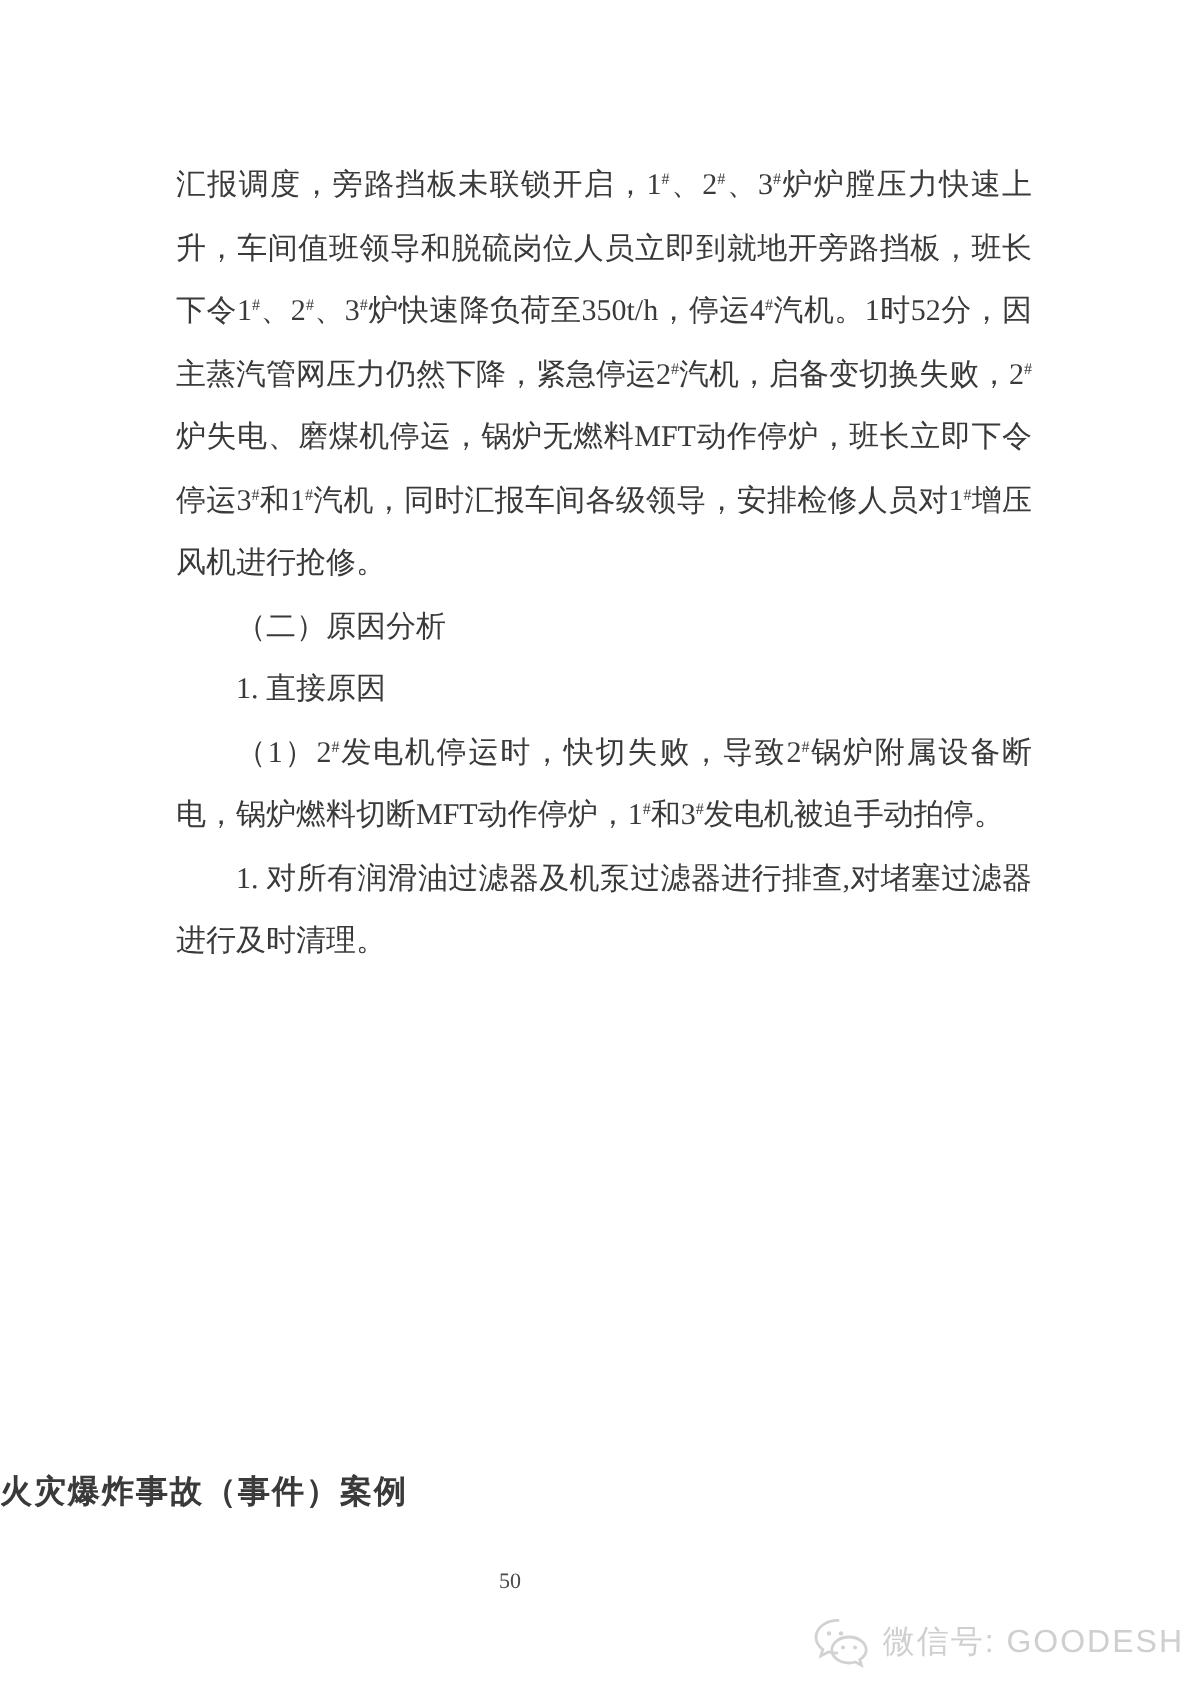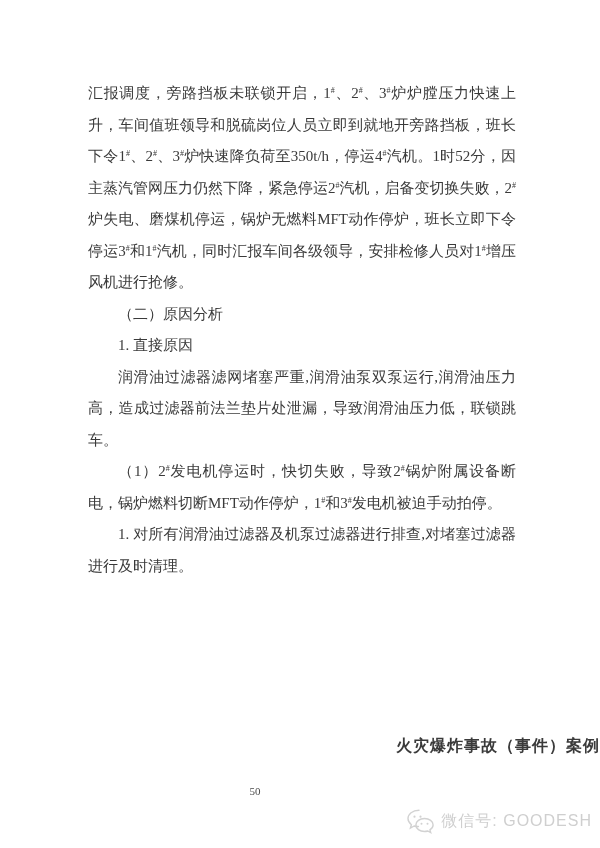--- a/index.html
+++ b/index.html
@@ -34,21 +34,21 @@
     font-size: 8px;
     line-height: 0;
     vertical-align: 5px;
     letter-spacing: 0;
   }
   .footer-title {
     position: absolute;
     left: 0;
     top: 736px;
     width: 600px;
-    text-align: right;
+    text-align: left;
     font-weight: bold;
     font-size: 16px;
     color: #3a3a3a;
     letter-spacing: 1px;
   }
   .page-number {
     position: absolute;
     left: 0;
     top: 785px;
     width: 510px;
@@ -75,21 +75,20 @@
     display: inline-block;
   }
 </style>
 </head>
 <body>
 
 <div class="doc">
   <p>汇报调度，旁路挡板未联锁开启，1<sup>#</sup>、2<sup>#</sup>、3<sup>#</sup>炉炉膛压力快速上升，车间值班领导和脱硫岗位人员立即到就地开旁路挡板，班长下令1<sup>#</sup>、2<sup>#</sup>、3<sup>#</sup>炉快速降负荷至350t/h，停运4<sup>#</sup>汽机。1时52分，因主蒸汽管网压力仍然下降，紧急停运2<sup>#</sup>汽机，启备变切换失败，2<sup>#</sup>炉失电、磨煤机停运，锅炉无燃料MFT动作停炉，班长立即下令停运3<sup>#</sup>和1<sup>#</sup>汽机，同时汇报车间各级领导，安排检修人员对1<sup>#</sup>增压风机进行抢修。</p>
   <p class="indent bold">（二）原因分析</p>
   <p class="indent">1. 直接原因</p>
-  <p class="indent">润滑油过滤器滤网堵塞严重,润滑油泵双泵运行,润滑油压力高，造成过滤器前法兰垫片处泄漏，导致润滑油压力低，联锁跳车。</p>
   <p class="indent">（1）2<sup>#</sup>发电机停运时，快切失败，导致2<sup>#</sup>锅炉附属设备断电，锅炉燃料切断MFT动作停炉，1<sup>#</sup>和3<sup>#</sup>发电机被迫手动拍停。</p>
   <p class="indent">1. 对所有润滑油过滤器及机泵过滤器进行排查,对堵塞过滤器进行及时清理。</p>
 </div>
 
 <div class="footer-title">火灾爆炸事故（事件）案例</div>
 
 <div class="page-number">50</div>
 
 <div class="watermark">
   <span class="wicon">

